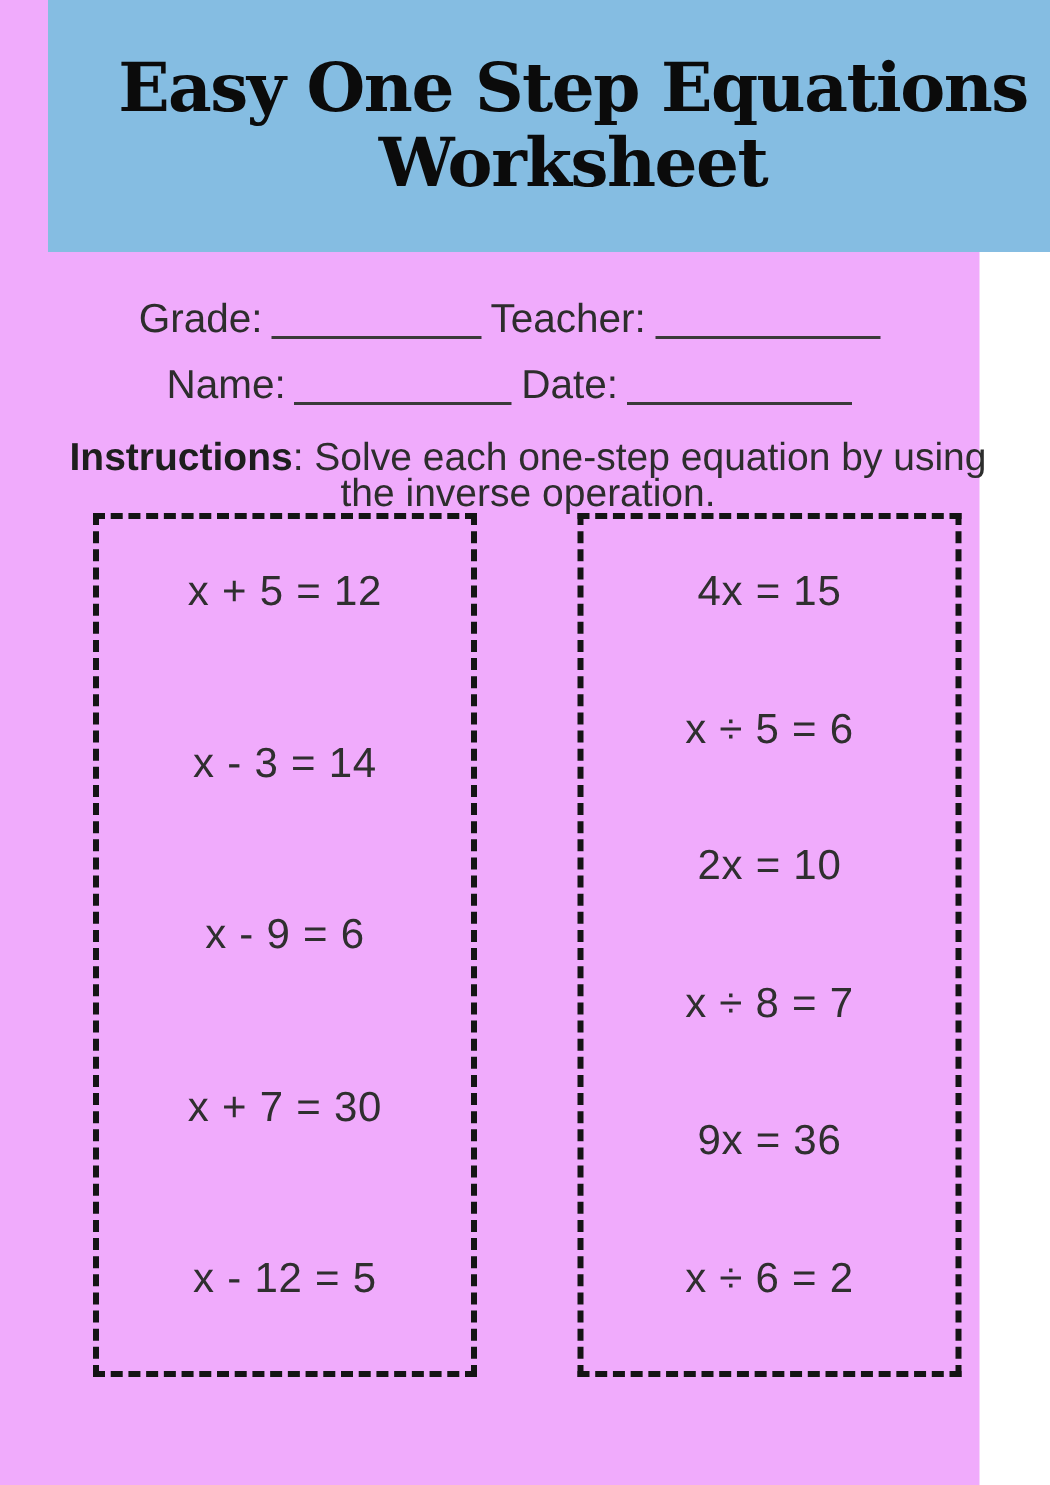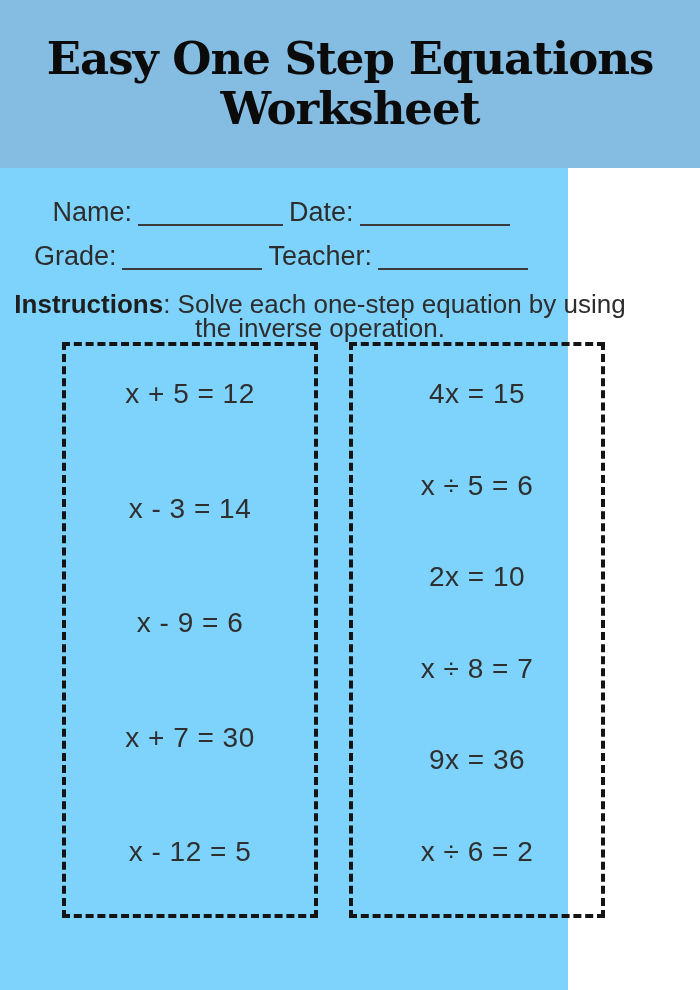--- a/index.html
+++ b/index.html
@@ -1,19 +1,19 @@
 <!DOCTYPE html>
 <html><head>
 <meta charset="utf-8">
 <style>
   * { margin: 0; padding: 0; box-sizing: border-box; }
   html, body { width: 700px; height: 990px; background: #ffffff; overflow: hidden; }
   body { font-family: "Liberation Sans", sans-serif; color: #2e2e2e; }
 
-  .page { width: 568px; height: 990px; background: #7dd3fc; position: relative; }
+  .page { width: 653px; height: 990px; background: #f0abfc; position: relative; padding-left: 32px; }
 
   
   .header {
     width: 700px; height: 168px;
     background: #85bde2;
     display: flex; flex-direction: column; align-items: center; justify-content: center;
   }
   .title {
     font-family: "DejaVu Serif", serif;
     font-weight: bold;
@@ -54,21 +54,21 @@
     color: #2d2d2d;
   }
   .instructions b { color: #1e1e1e; }
 
   
   .columns {
     position: absolute;
     top: 342px; left: 62px;
     width: 579px;
     display: flex;
-    gap: 31px;
+    gap: 67px;
   }
   .eq-box {
     width: 256px; height: 576px;
     border: 4px dashed #141414;
     display: flex; flex-direction: column;
     justify-content: space-between;
     padding: 30px 0 44px 0;
   }
   .equation {
     text-align: center;
@@ -85,24 +85,24 @@
 
   <div class="header">
     <div class="title">
       <div>Easy One Step Equations</div>
       <div>Worksheet</div>
     </div>
   </div>
 
   <div class="info-block">
     <div class="info-line">
-      <span>Name:</span><span class="blank w-name"></span><span>Date:</span><span class="blank w-date"></span>
+      <span>Grade:</span><span class="blank w-grade"></span><span>Teacher:</span><span class="blank w-teacher"></span>
     </div>
     <div class="info-line">
-      <span>Grade:</span><span class="blank w-grade"></span><span>Teacher:</span><span class="blank w-teacher"></span>
+      <span>Name:</span><span class="blank w-name"></span><span>Date:</span><span class="blank w-date"></span>
     </div>
   </div>
 
   <div class="instructions">
     <b>Instructions</b><span>: Solve each one-step equation by using the inverse operation.</span>
   </div>
 
   <div class="columns">
     <div class="eq-box">
       <div class="equation">x + 5 = 12</div>

